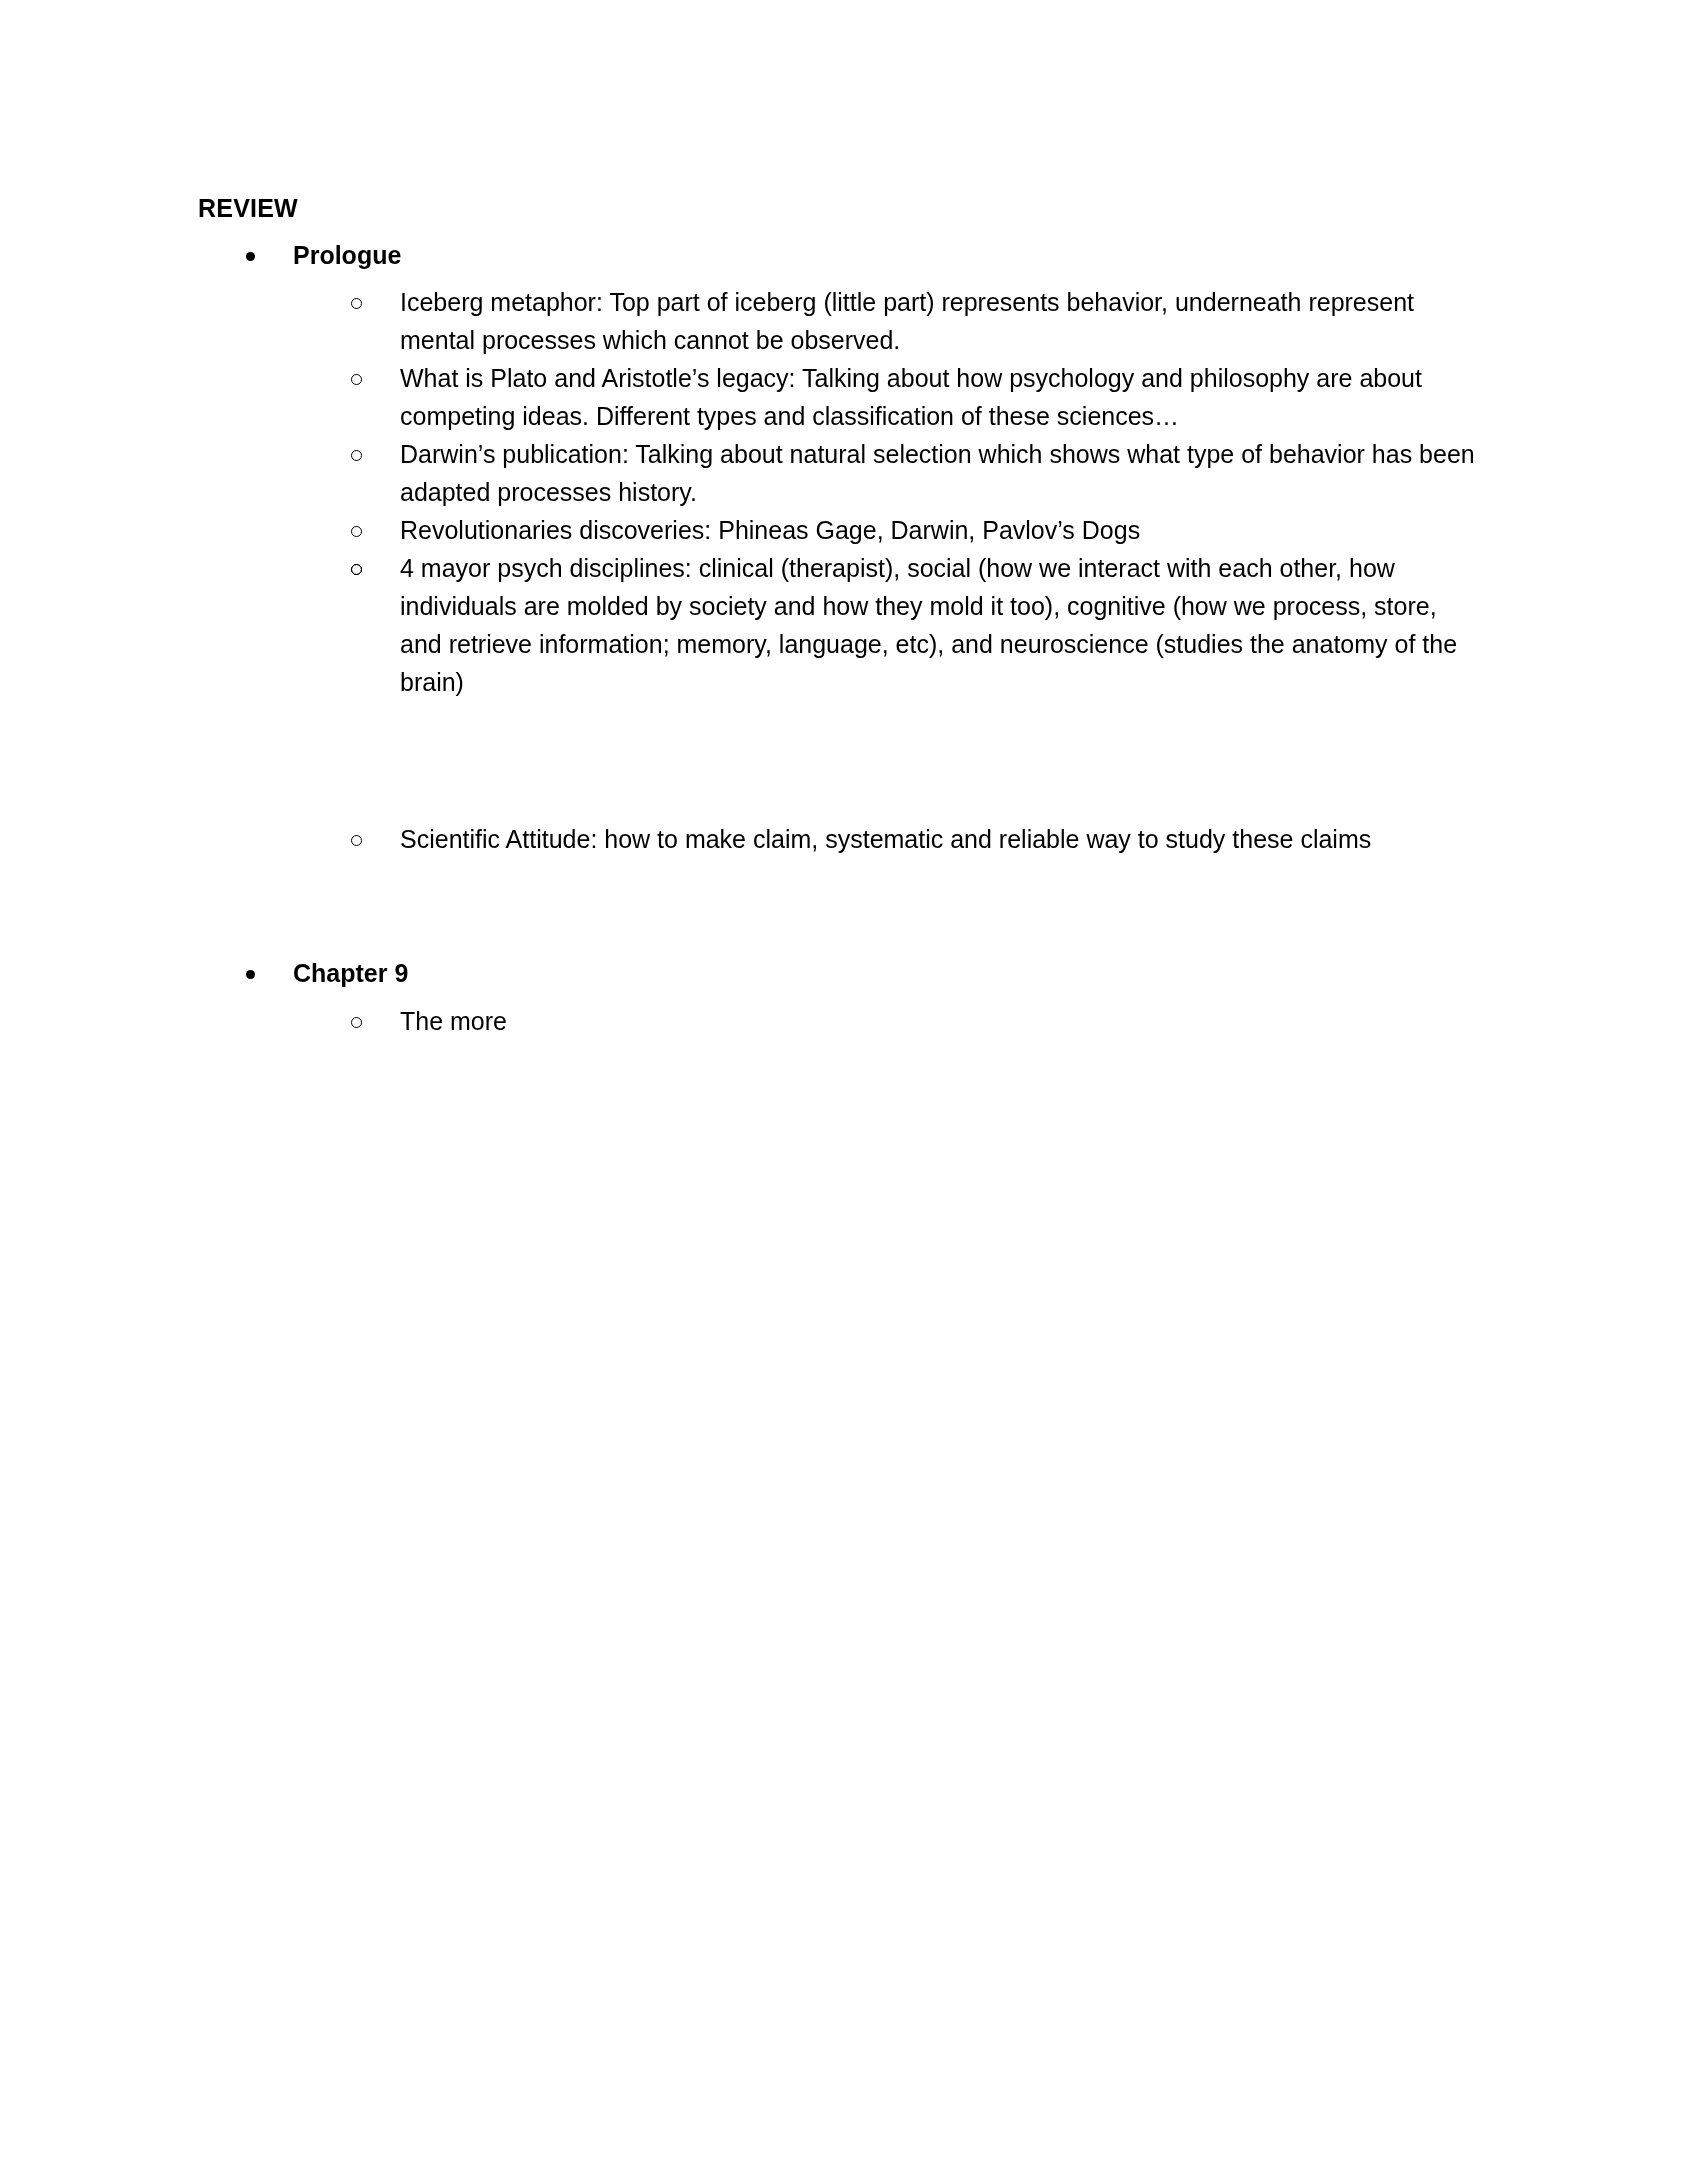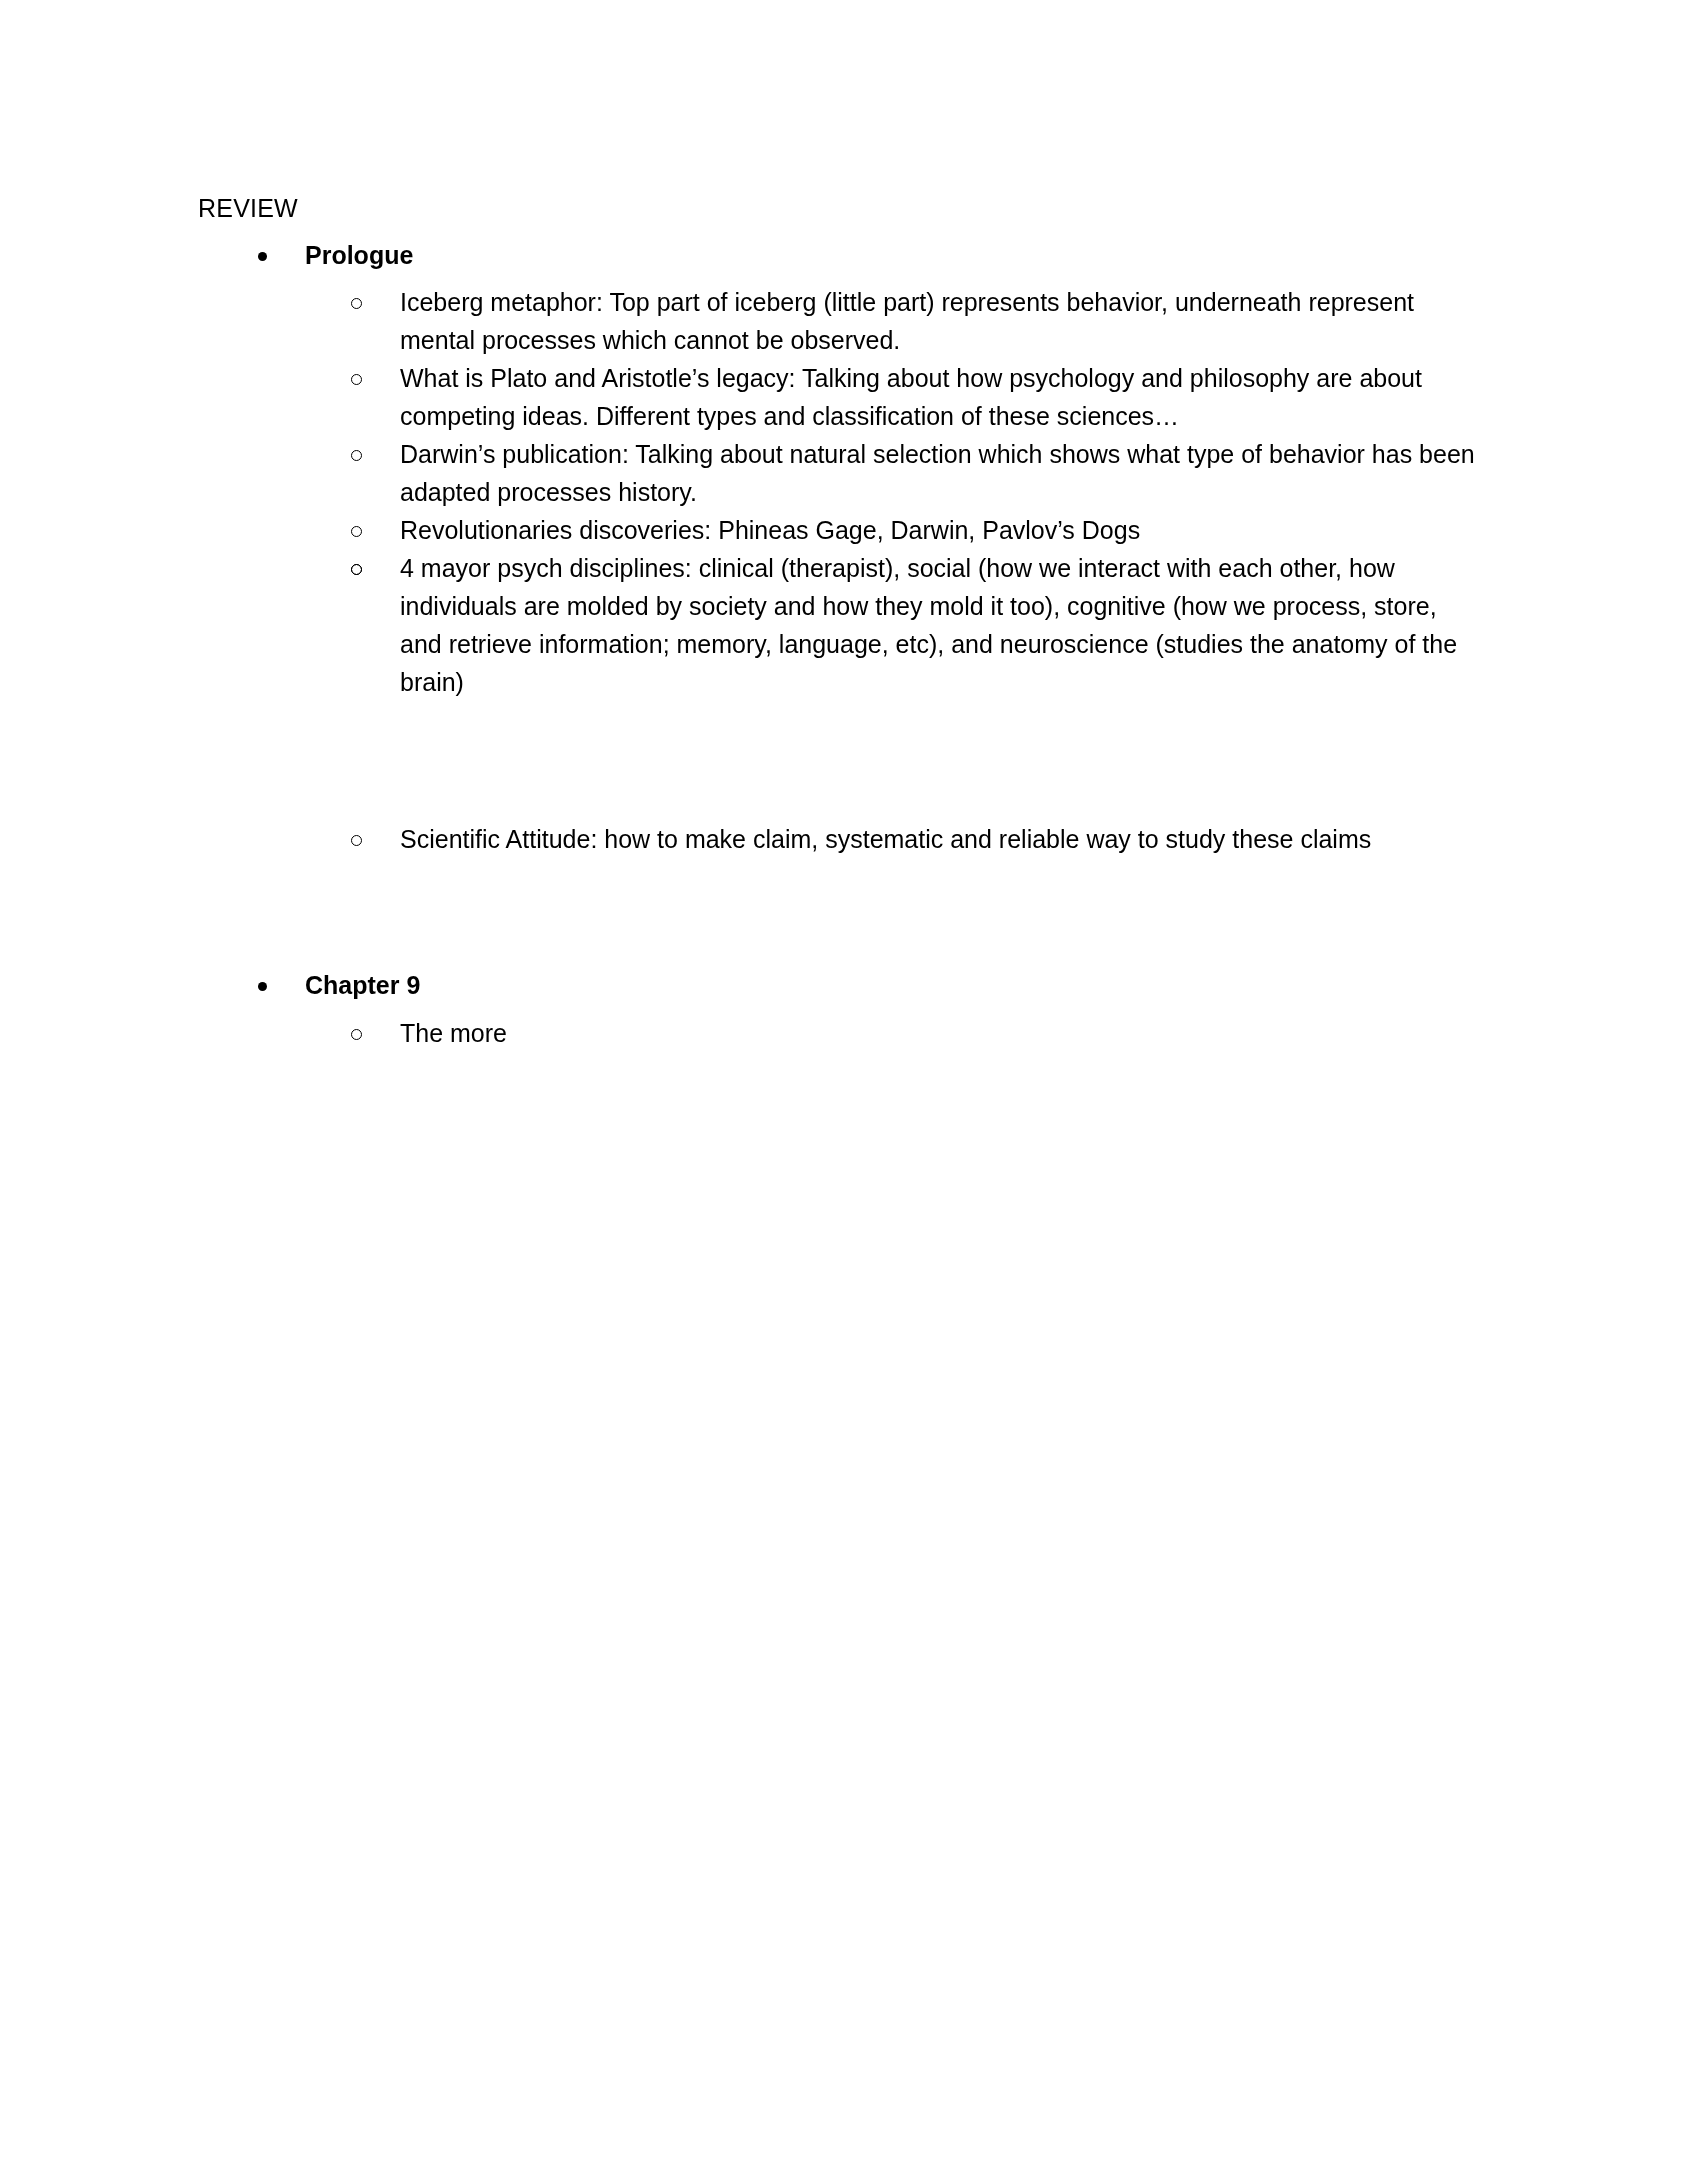--- a/index.html
+++ b/index.html
@@ -27,30 +27,30 @@
 
   .content {
     position: absolute;
     left: 198px;
     top: 194px;
     width: 1297px;
   }
 
   .doc-title {
     font-size: 25px;
-    font-weight: normal;
+    font-weight: bold;
     letter-spacing: 0.2px;
     line-height: 1.15;
     margin: 0 0 16px 0;
   }
 
   
   .l1 {
     position: relative;
-    margin: 12px;
+    margin: 0;
     padding-left: 95px;   
     font-size: 25px;
     font-weight: bold;
     line-height: 1.3;
   }
   .l1 .b1 {
     position: absolute;
     left: 48px;
     top: 0;
     width: 14px;

